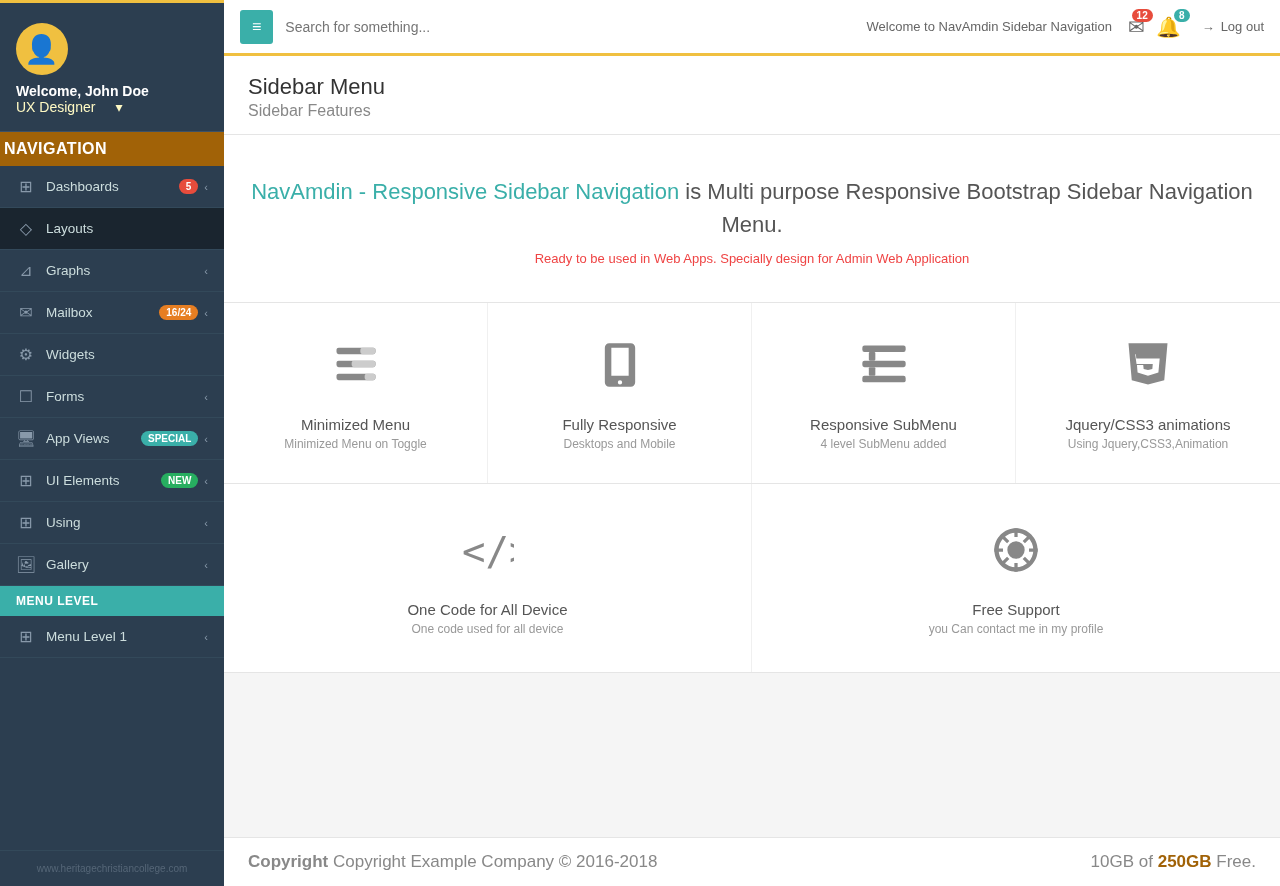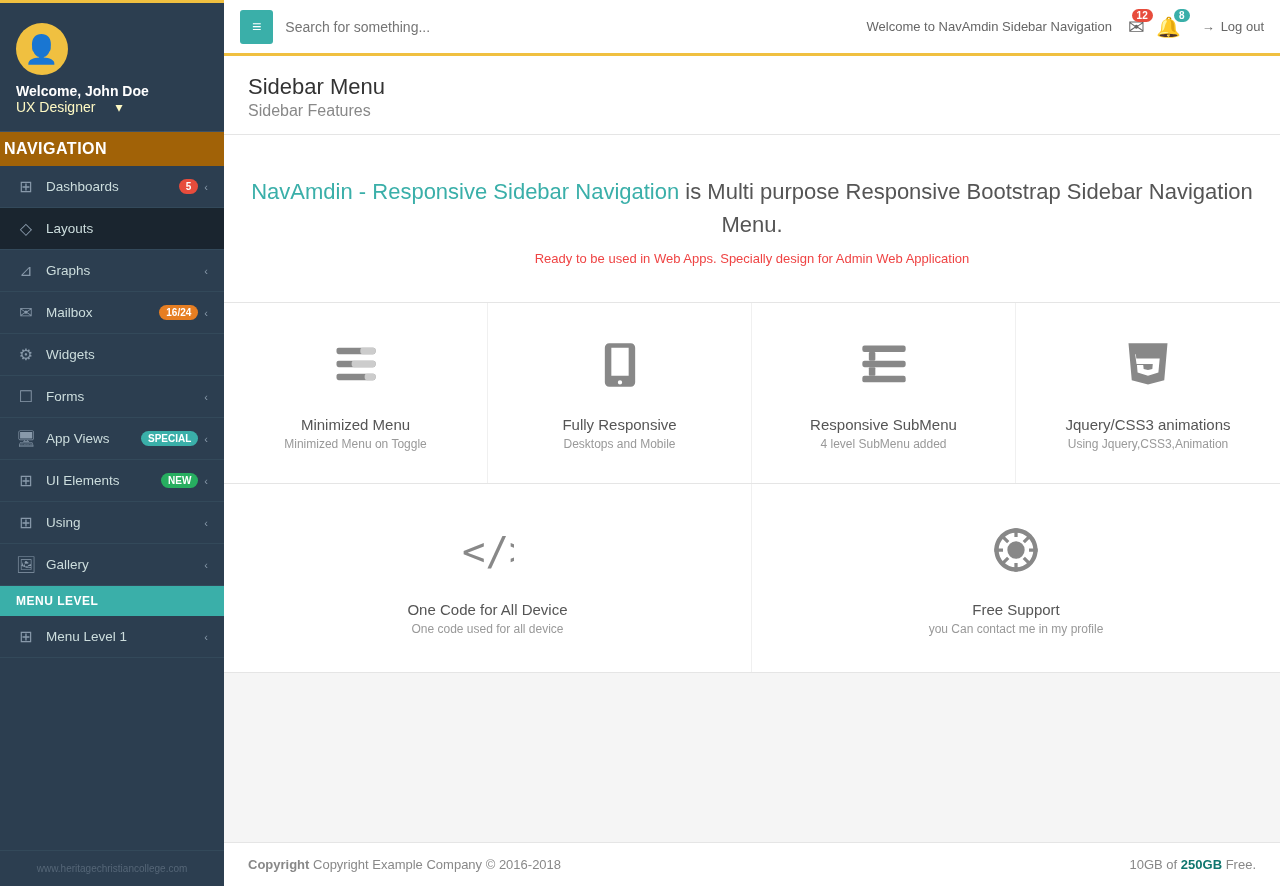--- a/index.html
+++ b/index.html
@@ -279,25 +279,25 @@
     .feature-cell-2:last-child { border-right: none; }
 
     
     .main-footer {
       background: #fff;
       border-top: 1px solid #e5e5e5;
       padding: 14px 24px;
       display: flex;
       justify-content: space-between;
       align-items: center;
-      font-size: 13px;
+      font-size: 17px;
       color: #888;
       margin-top: auto;
     }
-    .footer-storage strong { color: #0f766e; }
+    .footer-storage strong { color: #a16207; }
   </style>
 </head>
 <body>
 
 <div class="sidebar">
   <div class="sidebar-profile">
     <div class="avatar">👤</div>
     <div class="profile-name">Welcome, John Doe</div>
     <div class="profile-role">
       <span>UX Designer</span>

